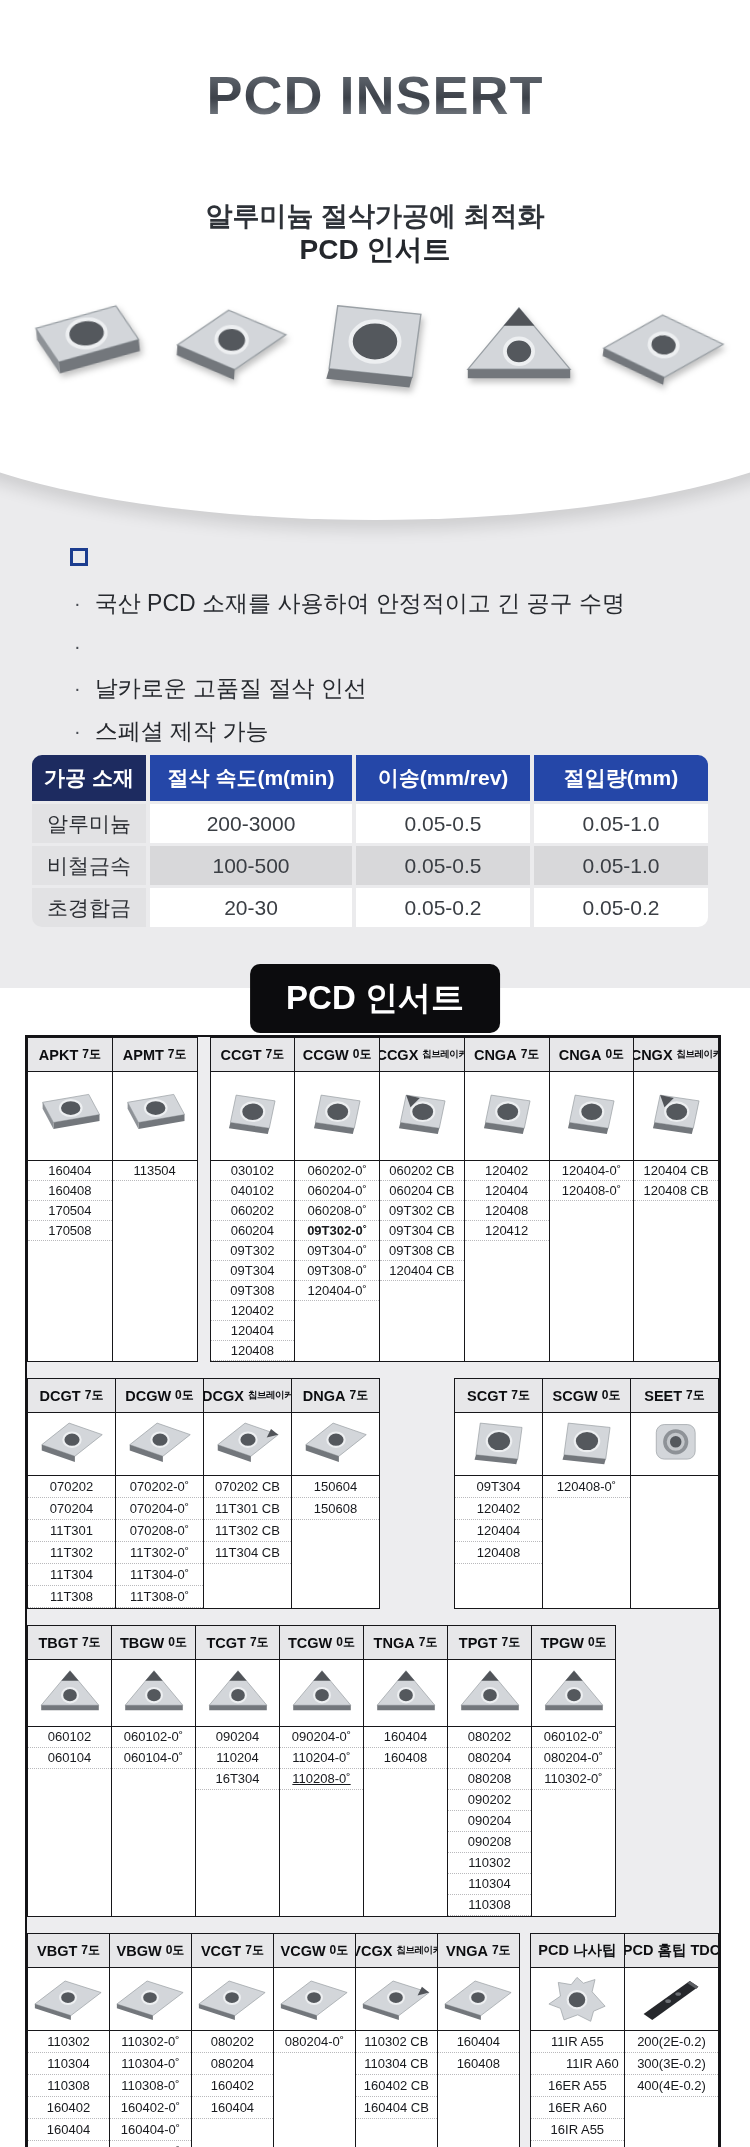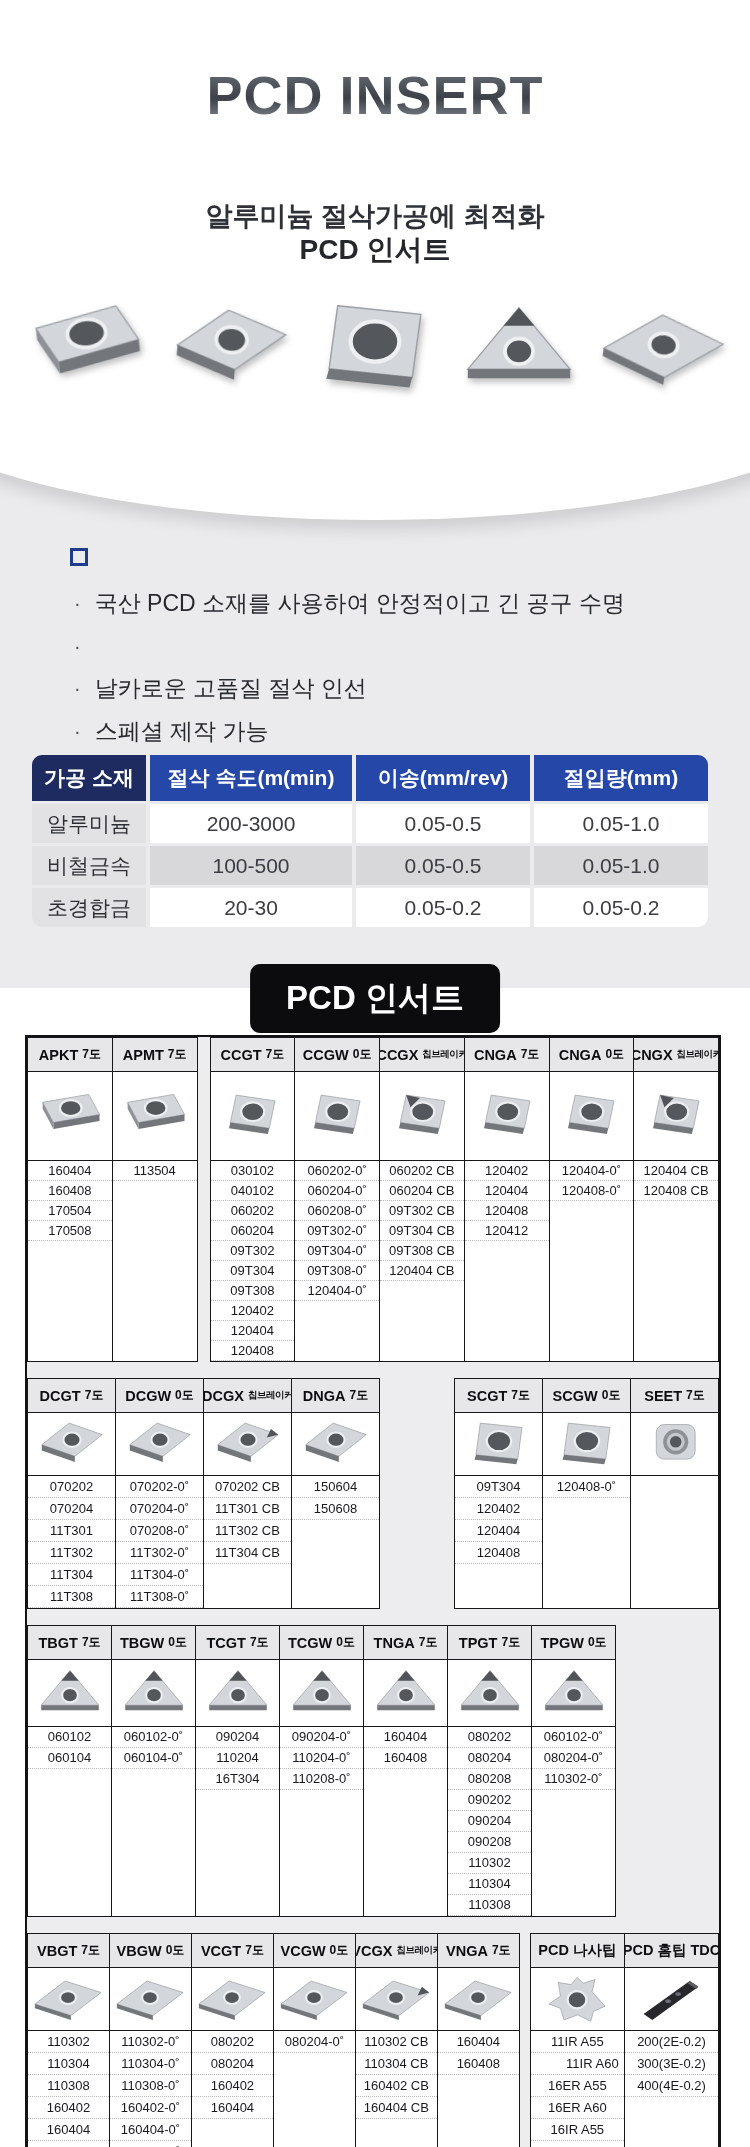--- a/index.html
+++ b/index.html
@@ -248,21 +248,21 @@
           <svg width="72" height="56" viewBox="0 0 100 70" xmlns="http://www.w3.org/2000/svg">
             <polygon points="28,6 82,14 74,52 20,44" fill="#d3d6da" stroke="#9aa0a5"></polygon>
             <polygon points="20,44 74,52 72,60 18,52" fill="#73777c"></polygon>
             <ellipse cx="51" cy="29" rx="16" ry="13" fill="#54585d" stroke="#edeff1" stroke-width="3"></ellipse>
           </svg>
         </div>
         <div class="col-items">
           <div class="pn" style="height: 19px; line-height: 19px;">060202-0˚</div>
           <div class="pn" style="height: 19px; line-height: 19px;">060204-0˚</div>
           <div class="pn" style="height: 19px; line-height: 19px;">060208-0˚</div>
-          <div class="pn" style="height: 19px; line-height: 19px;">09T302-0˚</div>
+          <div class="pn" style="height: 19px; line-height: 19px; font-weight: bold;">09T302-0˚</div>
           <div class="pn" style="height: 19px; line-height: 19px;">09T304-0˚</div>
           <div class="pn" style="height: 19px; line-height: 19px;">09T308-0˚</div>
           <div class="pn" style="height: 19px; line-height: 19px;">120404-0˚</div>
           <div class="fill"></div>
         </div>
       </div>
       <div class="col">
         <div class="col-header small-sub">
           <span>CCGX</span>
           <span class="deg small">칩브레이커</span>
@@ -547,21 +547,21 @@
           <svg width="72" height="56" viewBox="0 0 100 70" xmlns="http://www.w3.org/2000/svg">
             <polygon points="50,4 90,52 10,52" fill="#d3d6da" stroke="#9aa0a5"></polygon>
             <polygon points="10,52 90,52 90,59 10,59" fill="#73777c"></polygon>
             <polygon points="50,4 62,18 38,18" fill="#515459"></polygon>
             <ellipse cx="50" cy="38" rx="11" ry="10" fill="#54585d" stroke="#edeff1" stroke-width="3"></ellipse>
           </svg>
         </div>
         <div class="col-items">
           <div class="pn" style="height: 20px; line-height: 20px;">090204-0˚</div>
           <div class="pn" style="height: 20px; line-height: 20px;">110204-0˚</div>
-          <div class="pn" style="height: 20px; line-height: 20px;">110208-0˚</div>
+          <div class="pn" style="height: 20px; line-height: 20px; text-decoration: underline;">110208-0˚</div>
           <div class="fill"></div>
         </div>
       </div>
       <div class="col" style="flex: 0 0 83px;">
         <div class="col-header">
           <span>TNGA</span>
           <span class="deg">7도</span>
         </div>
         <div class="col-img" style="height: 66px;">
           <svg width="72" height="56" viewBox="0 0 100 70" xmlns="http://www.w3.org/2000/svg">

